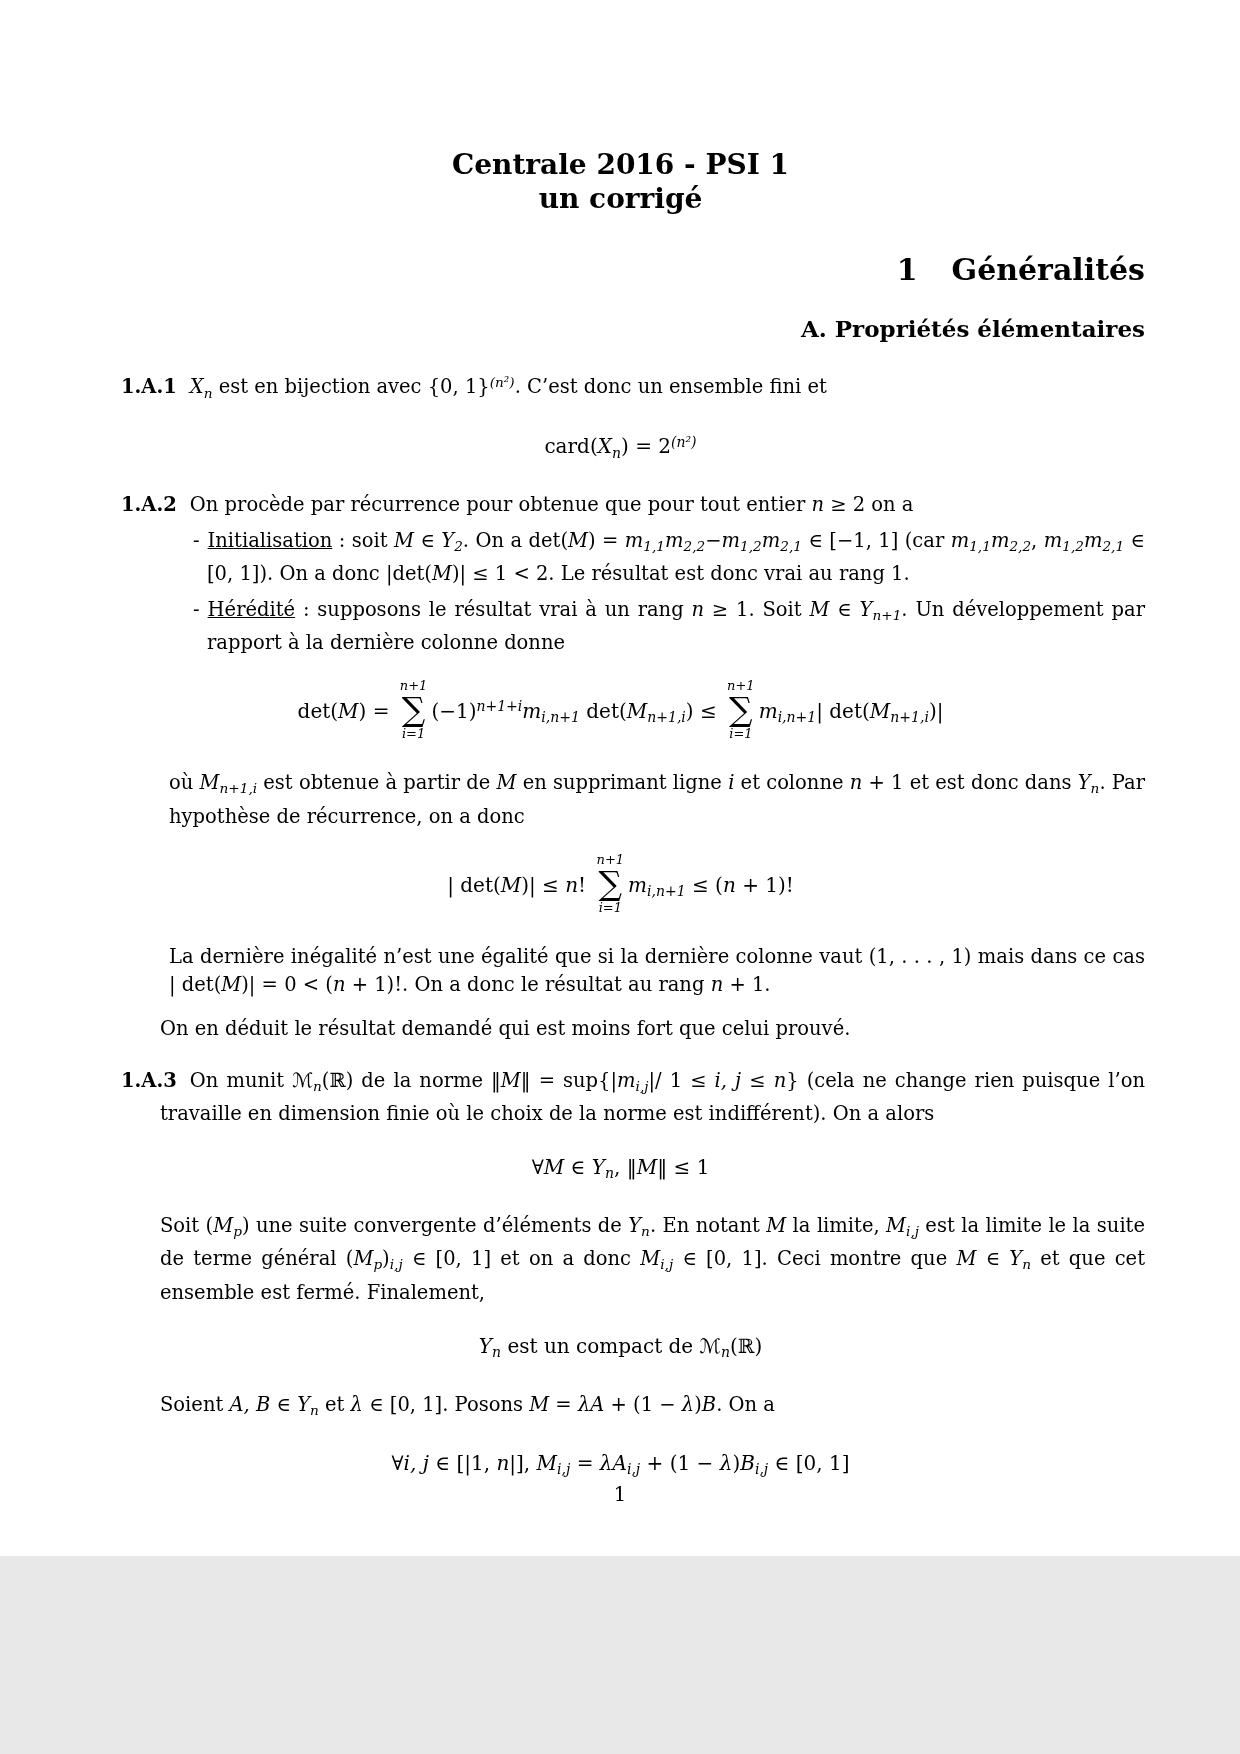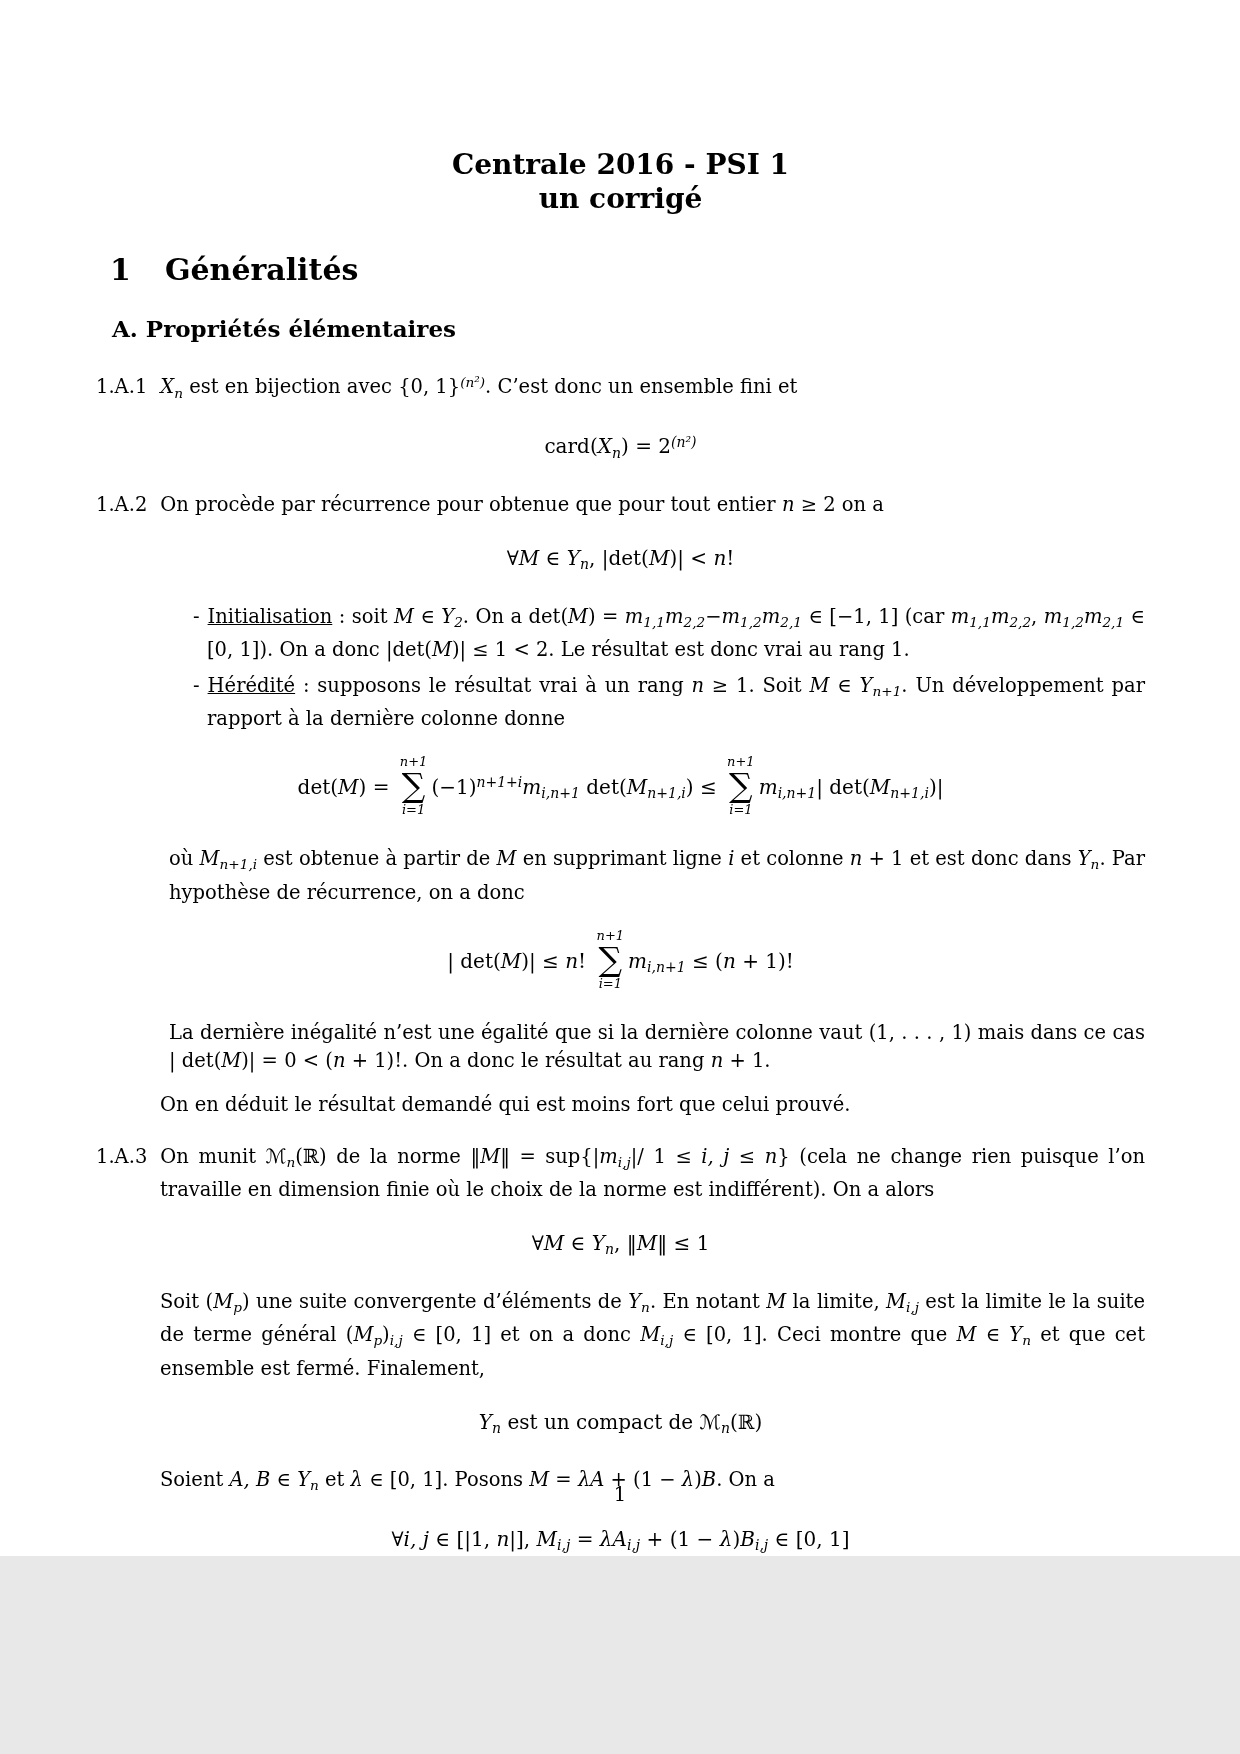--- a/index.html
+++ b/index.html
@@ -8,25 +8,25 @@
     width:1240px;height:1556px;
     margin:0 auto;
     background:#ffffff;
     color:#000000;
     font-family:"DejaVu Serif","Liberation Serif","DejaVu Sans",serif;
     box-sizing:border-box;
     padding:148px 95px 0 96px;
     overflow:hidden;
   }
   .doc-title{text-align:center;font-weight:bold;font-size:28px;line-height:34px;}
-  .blk{font-size:19.5px;line-height:28px;}
+  .blk{font-size:19.5px;line-height:28px;text-align:right;}
   .h1{font-size:30px;font-weight:bold;margin:36px 0 0 14px;line-height:36px;}
   .h2{font-size:23px;font-weight:bold;margin:26px 0 0 16px;line-height:30px;}
   .item{margin-top:24px;padding-left:64px;text-indent:-64px;text-align:justify;}
-  .item .lab{font-weight:normal;margin-right:13px;}
+  .item .lab{font-weight:bold;margin-right:13px;margin-left:25px;}
   .ditem{margin-top:8px;padding-left:111px;text-indent:-14px;text-align:justify;}
   .ditem .dash{margin-right:8px;}
   .p{text-align:justify;}
   .ind1{margin-left:64px;margin-top:16px;}
   .deep{margin-left:73px;margin-top:16px;}
   .tight{margin-top:0;}
   .display{
     text-align:center;
     font-size:20px;
     margin:28px 0 30px 0;
@@ -58,21 +58,20 @@
     <div>Centrale 2016 - PSI 1</div>
     <div>un corrigé</div>
   </div>
 
   <div>
       <div class="blk h1"><span class="rn">1</span><span class="hgap"></span><span class="rn">Généralités</span></div>
       <div class="blk h2"><span class="rn">A. Propriétés élémentaires</span></div>
       <div class="blk item"><span class="lab">1.A.1</span><span class="scr">X</span><span class="sub">n</span><span class="rn"> est en bijection avec {0, 1}</span><span class="sup">(n²)</span><span class="rn">. C’est donc un ensemble fini et</span></div>
       <div class="blk display"><span class="rn">card(</span><span class="scr">X</span><span class="sub">n</span><span class="rn">) = 2</span><span class="sup">(n²)</span></div>
       <div class="blk item"><span class="lab">1.A.2</span><span class="rn">On procède par récurrence pour obtenue que pour tout entier </span><span class="i">n</span><span class="rn"> ≥ 2 on a</span></div>
-      <div class="blk display"><span class="rn">∀</span><span class="i">M</span><span class="rn"> ∈ </span><span class="scr">Y</span><span class="sub">n</span><span class="rn">, |det(</span><span class="i">M</span><span class="rn">)| &lt; </span><span class="i">n</span><span class="rn">!</span></div>
       <div class="blk ditem"><span class="dash">-</span><span class="u">Initialisation</span><span class="rn"> : soit </span><span class="i">M</span><span class="rn"> ∈ </span><span class="scr">Y</span><span class="sub">2</span><span class="rn">. On a det(</span><span class="i">M</span><span class="rn">) = </span><span class="i">m</span><span class="sub">1,1</span><span class="i">m</span><span class="sub">2,2</span><span class="rn">−</span><span class="i">m</span><span class="sub">1,2</span><span class="i">m</span><span class="sub">2,1</span><span class="rn"> ∈ [−1, 1] (car </span><span class="i">m</span><span class="sub">1,1</span><span class="i">m</span><span class="sub">2,2</span><span class="rn">, </span><span class="i">m</span><span class="sub">1,2</span><span class="i">m</span><span class="sub">2,1</span><span class="rn"> ∈ [0, 1]). On a donc |det(</span><span class="i">M</span><span class="rn">)| ≤ 1 &lt; 2. Le résultat est donc vrai au rang 1.</span></div>
       <div class="blk ditem"><span class="dash">-</span><span class="u">Hérédité</span><span class="rn"> : supposons le résultat vrai à un rang </span><span class="i">n</span><span class="rn"> ≥ 1. Soit </span><span class="i">M</span><span class="rn"> ∈ </span><span class="scr">Y</span><span class="sub">n+1</span><span class="rn">. Un développement par rapport à la dernière colonne donne</span></div>
       <div class="blk display big"><span class="rn">det(</span><span class="i">M</span><span class="rn">) = </span><span class="bigop">
           <span class="lim">n+1</span>
           <span class="op">∑</span>
           <span class="lim">i=1</span>
         </span><span class="rn">(−1)</span><span class="sup">n+1+i</span><span class="i">m</span><span class="sub">i,n+1</span><span class="rn"> det(</span><span class="i">M</span><span class="sub">n+1,i</span><span class="rn">) ≤ </span><span class="bigop">
           <span class="lim">n+1</span>
           <span class="op">∑</span>
           <span class="lim">i=1</span>

